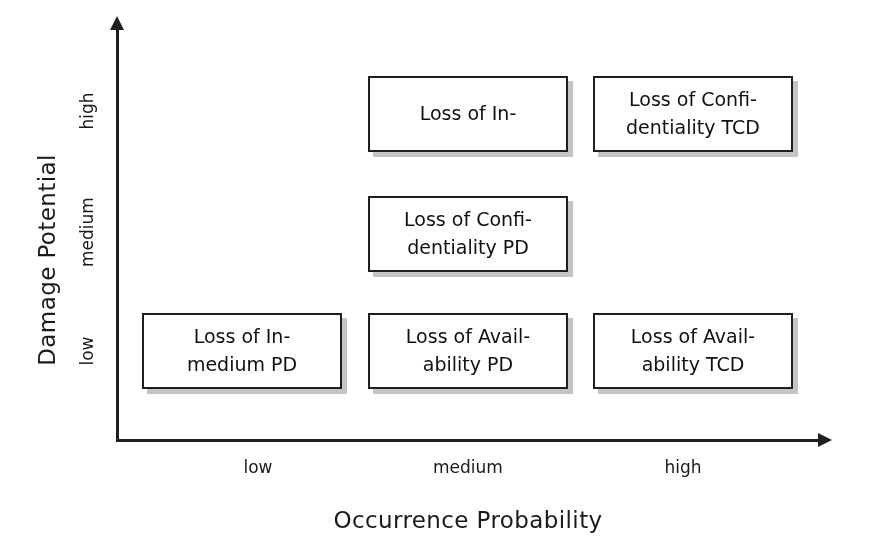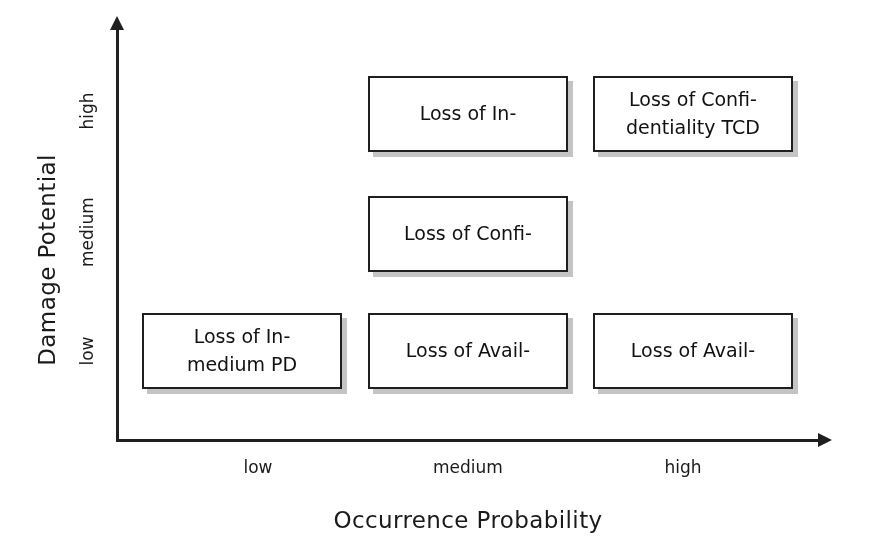--- a/index.html
+++ b/index.html
@@ -159,28 +159,31 @@
     <span class="line">Loss of In-</span>
   </div>
 
   <div class="risk-box" id="box-confidentiality-tcd">
     <span class="line">Loss of Confi-</span>
     <span class="line">dentiality TCD</span>
   </div>
 
   <div class="risk-box" id="box-confidentiality-pd">
     <span class="line">Loss of Confi-</span>
+    <span class="line">dentiality PD</span>
   </div>
 
   <div class="risk-box" id="box-integrity-pd">
     <span class="line">Loss of In-</span>
     <span class="line">medium PD</span>
   </div>
 
   <div class="risk-box" id="box-availability-pd">
     <span class="line">Loss of Avail-</span>
+    <span class="line">ability PD</span>
   </div>
 
   <div class="risk-box" id="box-availability-tcd">
     <span class="line">Loss of Avail-</span>
+    <span class="line">ability TCD</span>
   </div>
 
 </div>
 
 </body></html>

